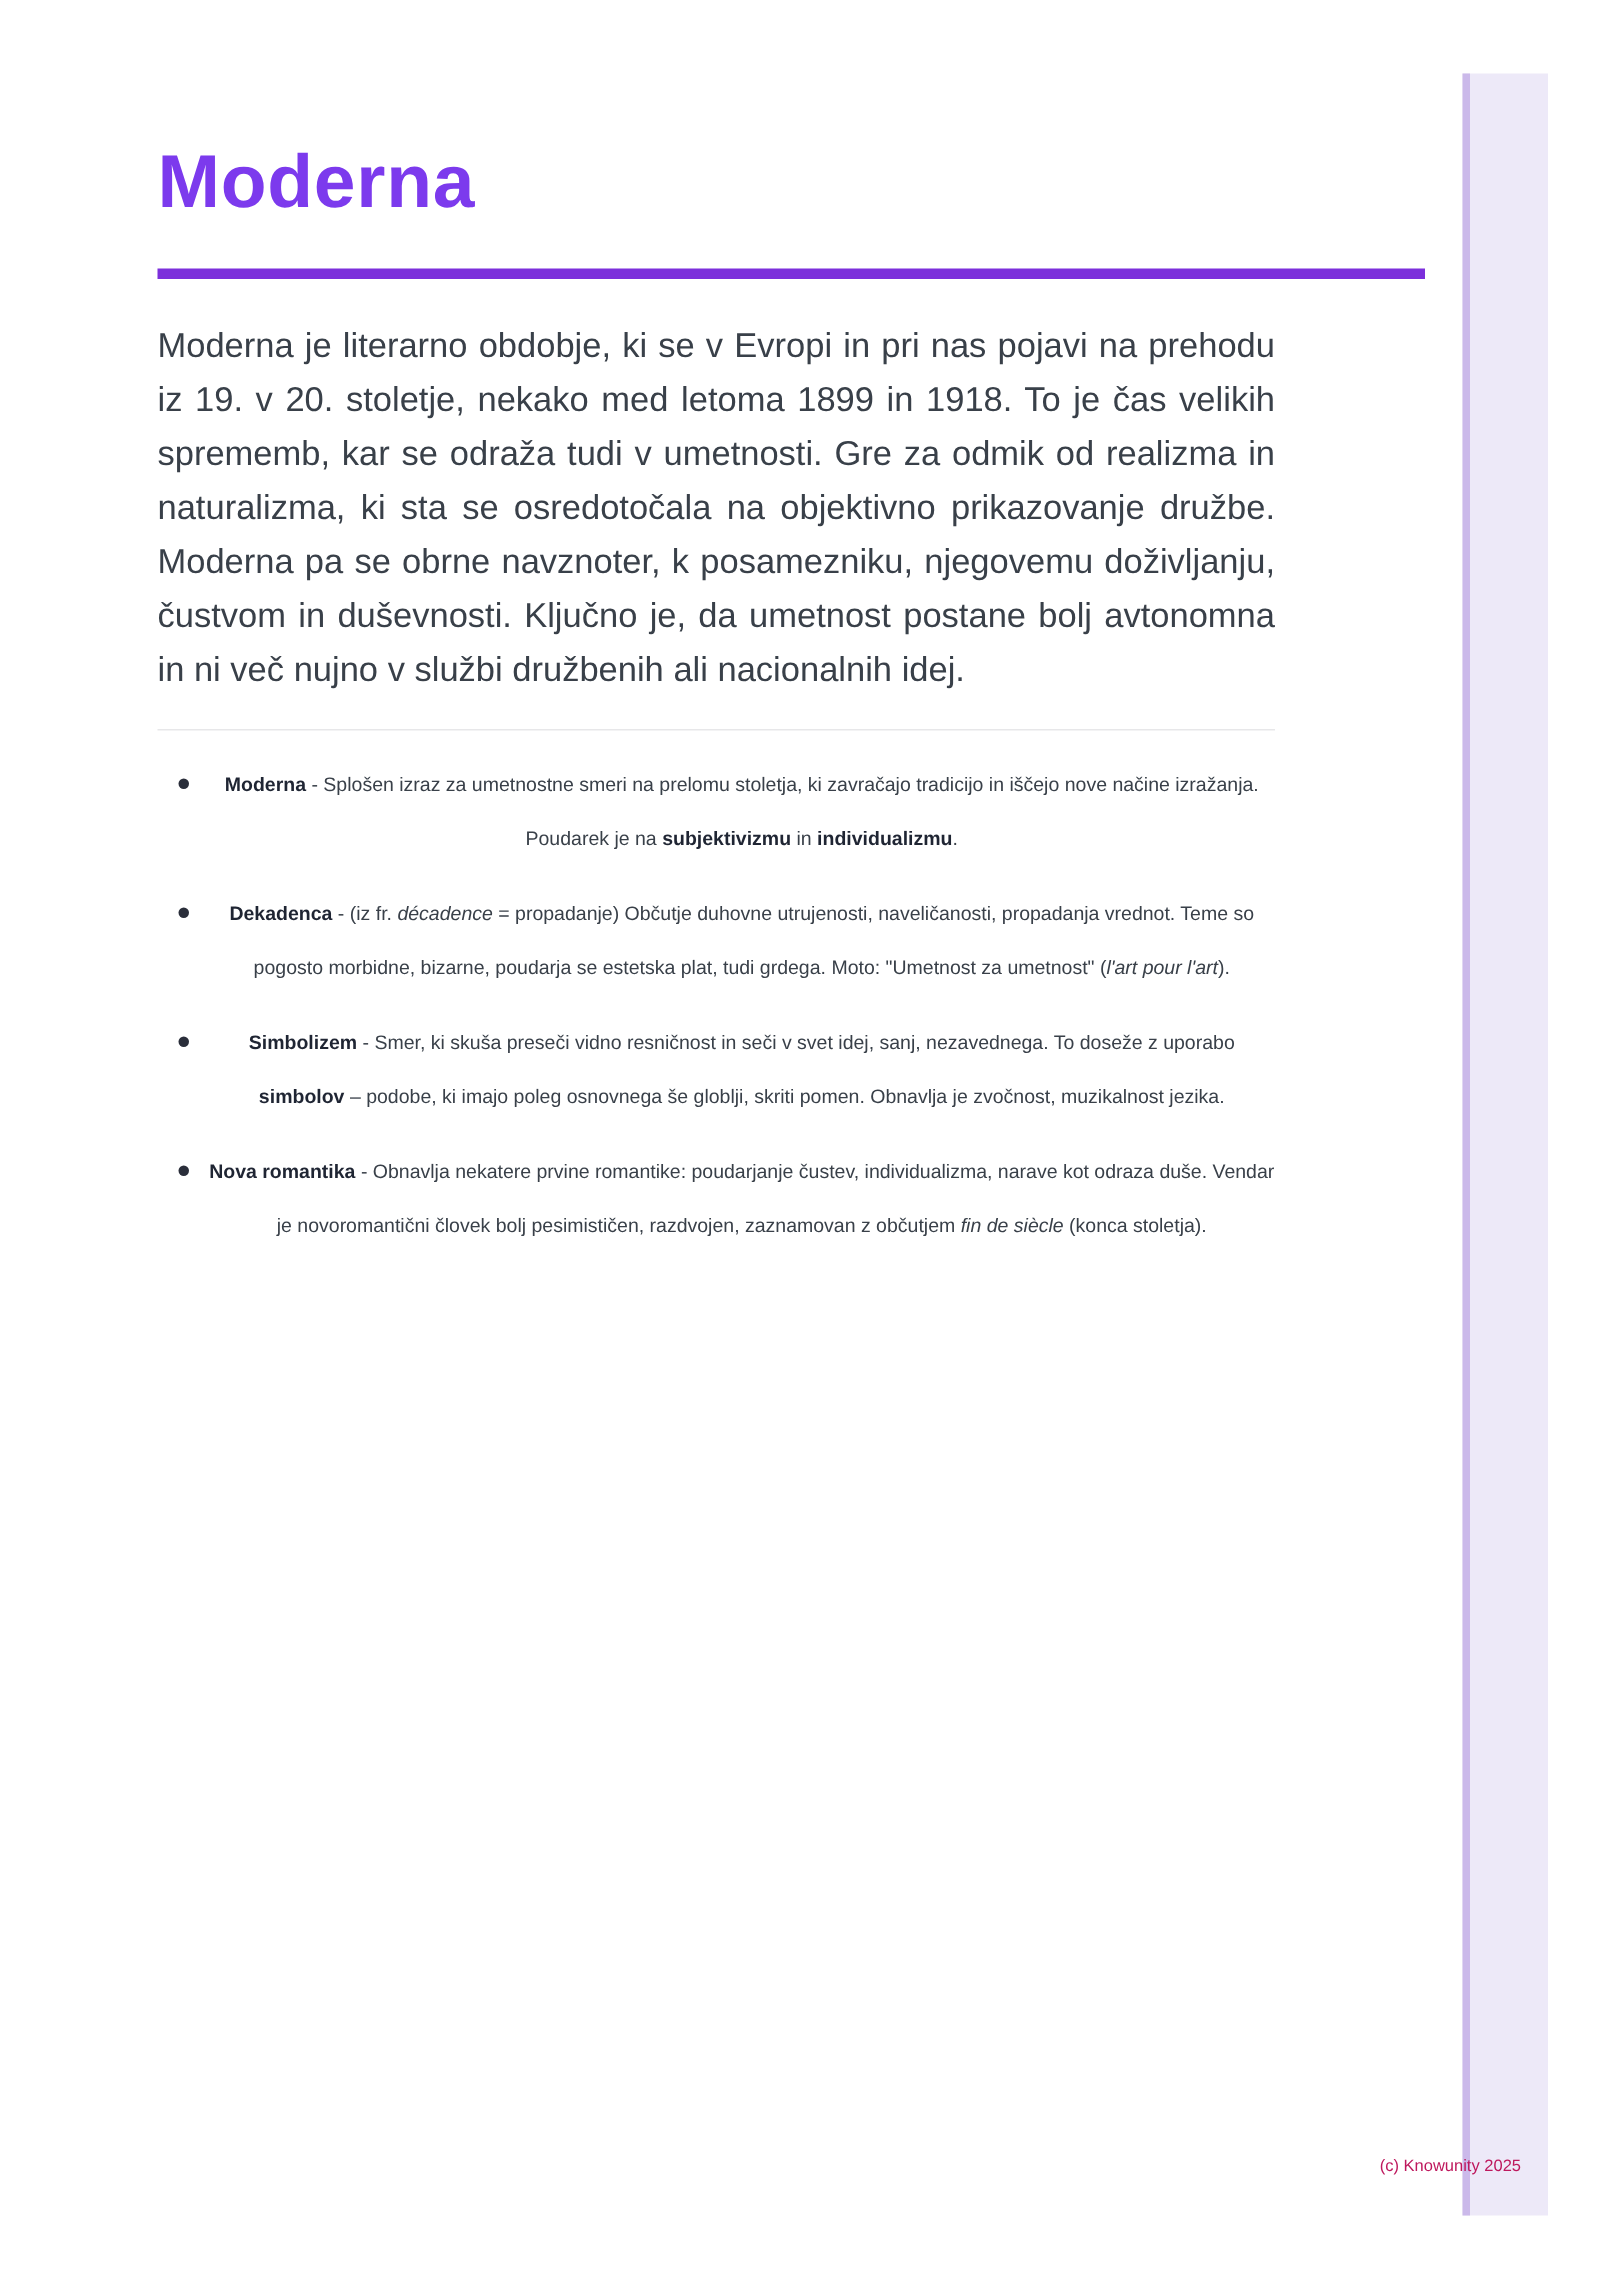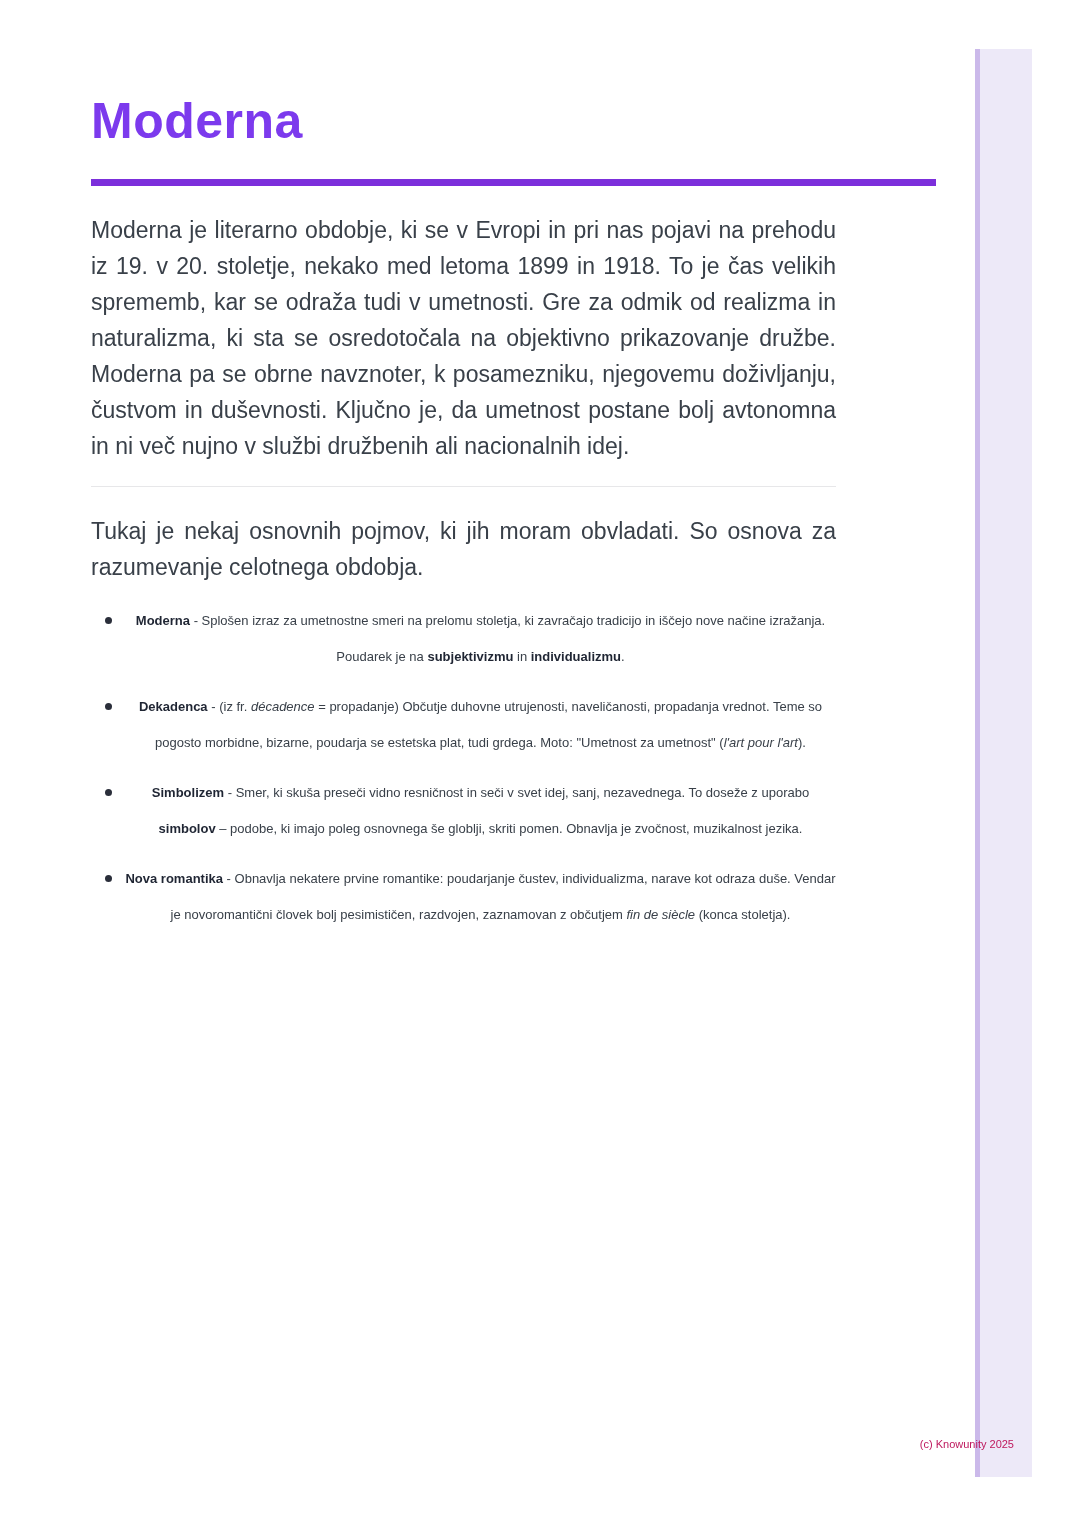--- a/index.html
+++ b/index.html
@@ -15,21 +15,21 @@
   .side-stripe {
     position: absolute;
     left: 975px; top: 49px;
     width: 52px; height: 1428px;
     background: #EDE9F8;
     border-left: 5px solid #CBB9EA;
   }
 
   .content {
     position: absolute;
-    left: 91px; top: 0;
+    left: 105px; top: 0;
     width: 745px;
   }
 
   .doc-title {
     margin: 0;
     padding-top: 96px;
     font-size: 50px;
     line-height: 1.0;
     font-weight: 700;
     letter-spacing: 0.5px;
@@ -113,21 +113,20 @@
     <h1 class="doc-title">Moderna</h1>
 
     <hr class="title-rule">
 
 
     <p class="body-par">Moderna je literarno obdobje, ki se v Evropi in pri nas pojavi na prehodu iz 19. v 20. stoletje, nekako med letoma 1899 in 1918. To je čas velikih sprememb, kar se odraža tudi v umetnosti. Gre za odmik od realizma in naturalizma, ki sta se osredotočala na objektivno prikazovanje družbe. Moderna pa se obrne navznoter, k posamezniku, njegovemu doživljanju, čustvom in duševnosti. Ključno je, da umetnost postane bolj avtonomna in ni več nujno v službi družbenih ali nacionalnih idej.</p>
 
     <hr class="section-divider">
 
 
-    <p class="body-par">Tukaj je nekaj osnovnih pojmov, ki jih moram obvladati. So osnova za razumevanje celotnega obdobja.</p>
 
     <ul class="concept-list">
       <li><span class="b">Moderna</span><span> - Splošen izraz za umetnostne smeri na prelomu stoletja, ki zavračajo tradicijo in iščejo nove načine izražanja. Poudarek je na </span><span class="b">subjektivizmu</span><span> in </span><span class="b">individualizmu</span><span>.</span></li>
       <li><span class="b">Dekadenca</span><span> - (iz fr. </span><span class="i">décadence</span><span> = propadanje) Občutje duhovne utrujenosti, naveličanosti, propadanja vrednot. Teme so pogosto morbidne, bizarne, poudarja se estetska plat, tudi grdega. Moto: "Umetnost za umetnost" (</span><span class="i">l'art pour l'art</span><span>).</span></li>
       <li><span class="b">Simbolizem</span><span> - Smer, ki skuša preseči vidno resničnost in seči v svet idej, sanj, nezavednega. To doseže z uporabo </span><span class="b">simbolov</span><span> – podobe, ki imajo poleg osnovnega še globlji, skriti pomen. Obnavlja je zvočnost, muzikalnost jezika.</span></li>
       <li><span class="b">Nova romantika</span><span> - Obnavlja nekatere prvine romantike: poudarjanje čustev, individualizma, narave kot odraza duše. Vendar je novoromantični človek bolj pesimističen, razdvojen, zaznamovan z občutjem </span><span class="i">fin de siècle</span><span> (konca stoletja).</span></li>
     </ul>
 
   </div>
 

